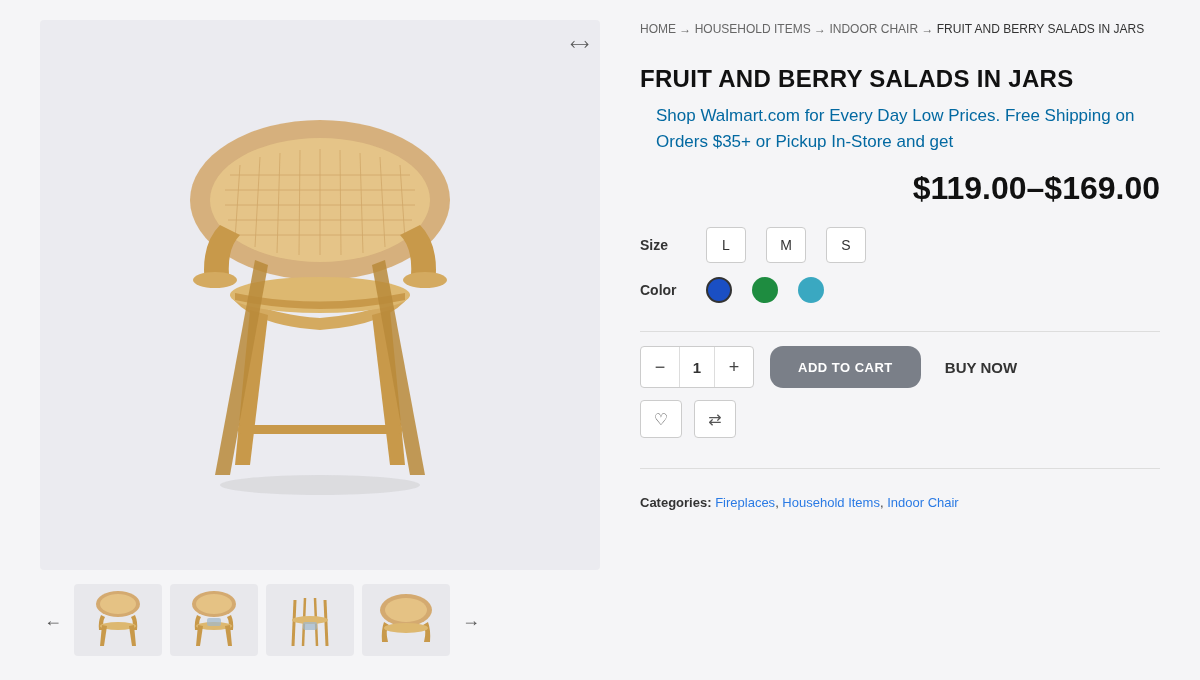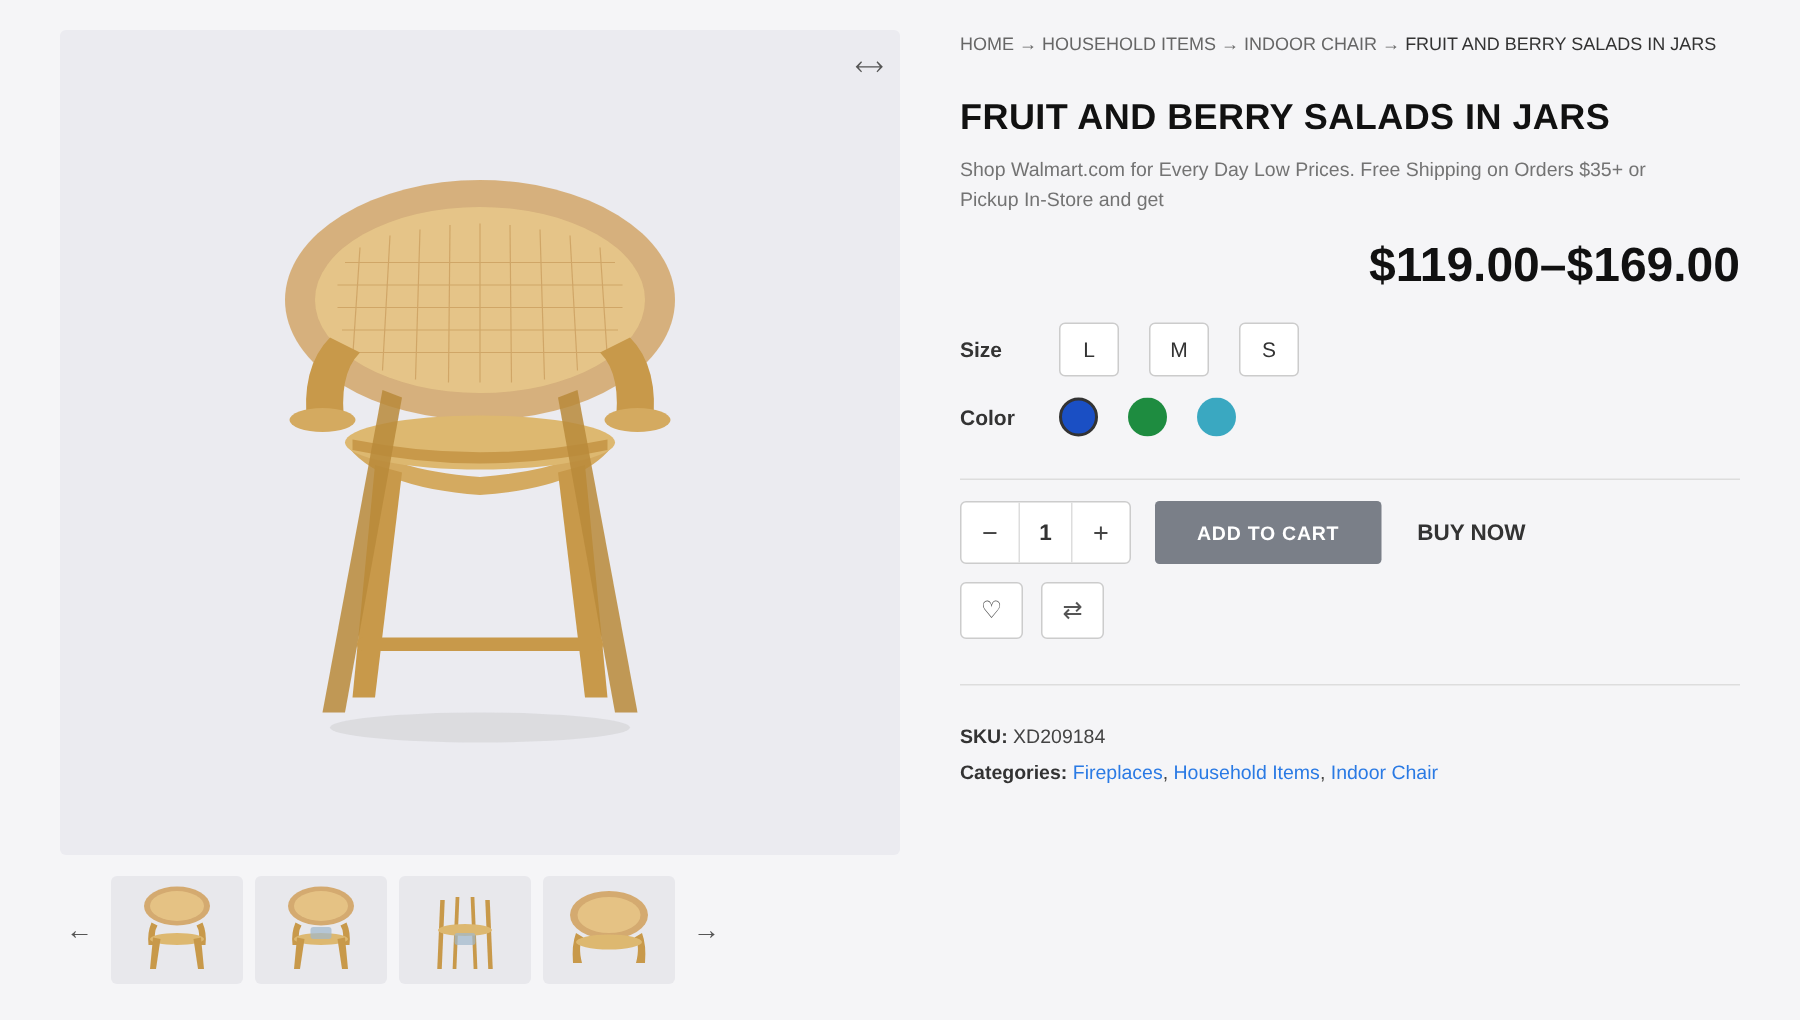--- a/index.html
+++ b/index.html
@@ -113,25 +113,26 @@
       font-weight: 500;
     }
     .product-title {
       font-size: 24px;
       font-weight: 700;
       color: #111;
       margin-bottom: 10px;
       letter-spacing: 0.3px;
     }
     .product-desc {
-      font-size: 13px;
-      color: #737373;
+      font-size: 17px;
+      color: #0369a1;
       margin-bottom: 16px;
       line-height: 1.5;
       max-width: 480px;
+      margin-left: 16px;
     }
     .price-range {
       font-size: 32px;
       font-weight: 700;
       color: #111;
       margin-bottom: 20px;
       text-align: right;
     }
     .option-row {
       display: flex;
@@ -214,21 +215,21 @@
     }
     .add-to-cart-btn {
       background: #7a7f88;
       color: #fff;
       border: none;
       padding: 0 28px;
       height: 42px;
       font-size: 13px;
       font-weight: 700;
       letter-spacing: 0.5px;
-      border-radius: 3px;
+      border-radius: 13px;
       cursor: pointer;
     }
     .buy-now-btn {
       background: none;
       border: none;
       font-size: 15px;
       font-weight: 700;
       color: #333;
       cursor: pointer;
       padding: 0 8px;
@@ -419,24 +420,20 @@
 
       <div class="action-icons-row">
         <button class="icon-btn">♡</button>
         <button class="icon-btn">⇄</button>
       </div>
 
       <div class="divider"></div>
 
       <div class="meta-section">
         <div>
-          <span class="meta-label">SKU:</span>
-          <span>XD209184</span>
-        </div>
-        <div>
           <span class="meta-label">Categories:</span>
           <a href="#" class="meta-link">Fireplaces</a>,
           <a href="#" class="meta-link">Household Items</a>,
           <a href="#" class="meta-link">Indoor Chair</a>
         </div>
       </div>
 
     </div>
   </div>
 </div>

